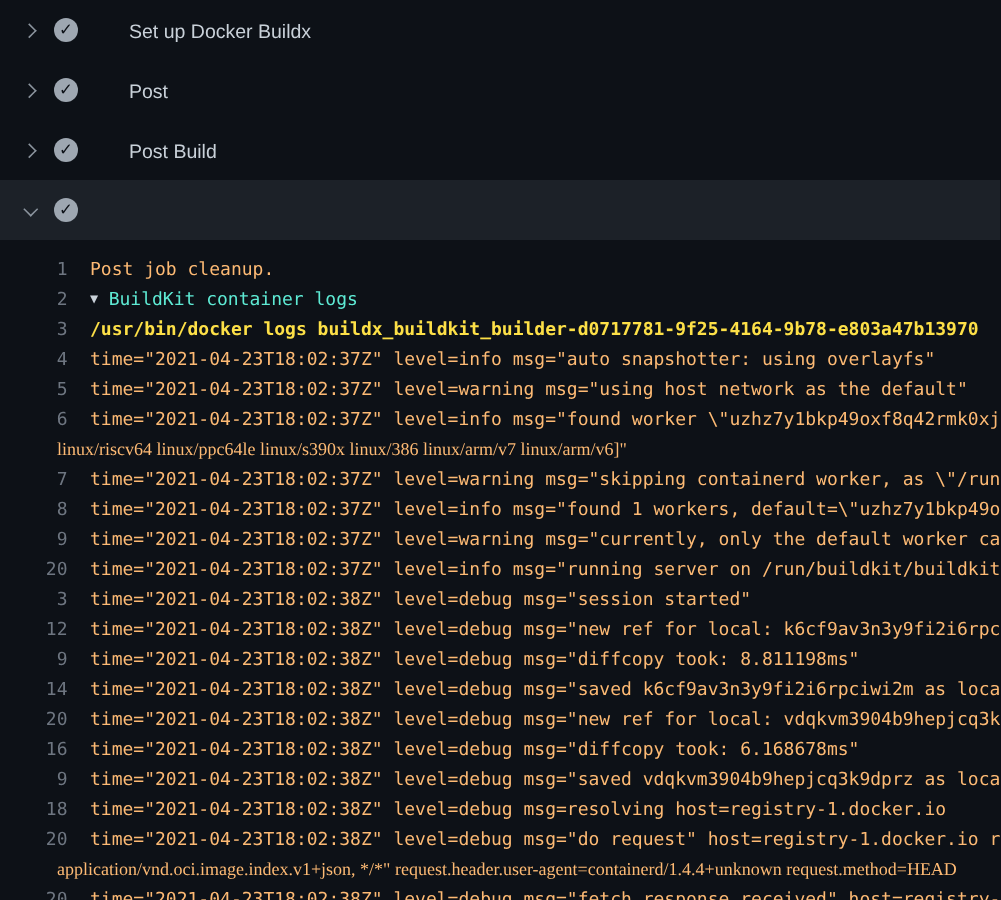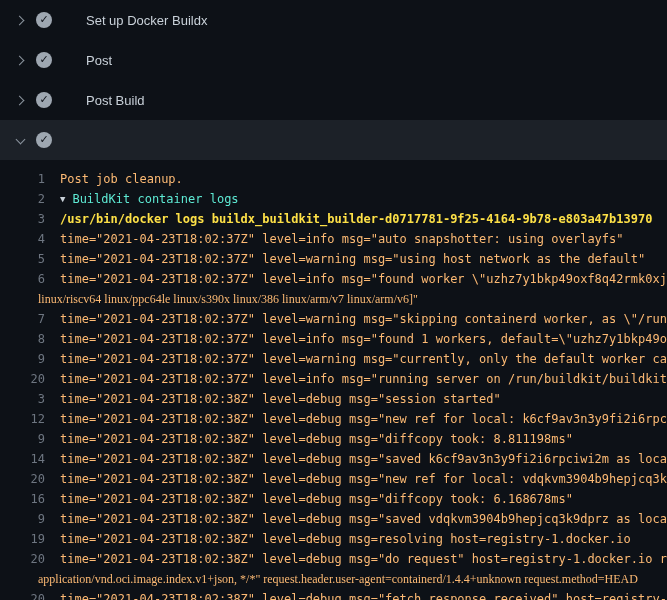--- a/index.html
+++ b/index.html
@@ -100,18 +100,18 @@
       <div class="log-row"><span class="ln">8</span><span class="lt t-plain">time="2021-04-23T18:02:37Z" level=info msg="found 1 workers, default=\"uzhz7y1bkp49oxf8q42rmk0xjq\""</span></div>
       <div class="log-row"><span class="ln">9</span><span class="lt t-plain">time="2021-04-23T18:02:37Z" level=warning msg="currently, only the default worker can be used."</span></div>
       <div class="log-row"><span class="ln">20</span><span class="lt t-plain">time="2021-04-23T18:02:37Z" level=info msg="running server on /run/buildkit/buildkitd.sock"</span></div>
       <div class="log-row"><span class="ln">3</span><span class="lt t-plain">time="2021-04-23T18:02:38Z" level=debug msg="session started"</span></div>
       <div class="log-row"><span class="ln">12</span><span class="lt t-plain">time="2021-04-23T18:02:38Z" level=debug msg="new ref for local: k6cf9av3n3y9fi2i6rpciwi2m"</span></div>
       <div class="log-row"><span class="ln">9</span><span class="lt t-plain">time="2021-04-23T18:02:38Z" level=debug msg="diffcopy took: 8.811198ms"</span></div>
       <div class="log-row"><span class="ln">14</span><span class="lt t-plain">time="2021-04-23T18:02:38Z" level=debug msg="saved k6cf9av3n3y9fi2i6rpciwi2m as local.sharedKey:context"</span></div>
       <div class="log-row"><span class="ln">20</span><span class="lt t-plain">time="2021-04-23T18:02:38Z" level=debug msg="new ref for local: vdqkvm3904b9hepjcq3k9dprz"</span></div>
       <div class="log-row"><span class="ln">16</span><span class="lt t-plain">time="2021-04-23T18:02:38Z" level=debug msg="diffcopy took: 6.168678ms"</span></div>
       <div class="log-row"><span class="ln">9</span><span class="lt t-plain">time="2021-04-23T18:02:38Z" level=debug msg="saved vdqkvm3904b9hepjcq3k9dprz as local.sharedKey:context"</span></div>
-      <div class="log-row"><span class="ln">19</span><span class="lt t-plain">time="2021-04-23T18:02:38Z" level=debug msg=resolving host=registry-1.docker.io</span></div>
+      <div class="log-row"><span class="ln">18</span><span class="lt t-plain">time="2021-04-23T18:02:38Z" level=debug msg=resolving host=registry-1.docker.io</span></div>
       <div class="log-row"><span class="ln">20</span><span class="lt t-plain">time="2021-04-23T18:02:38Z" level=debug msg="do request" host=registry-1.docker.io request.header.accept="application/vnd.docker.distribution.manifest.v2+json,</span></div>
       <div class="log-row cont"><span class="lt t-plain">application/vnd.oci.image.index.v1+json, */*" request.header.user-agent=containerd/1.4.4+unknown request.method=HEAD</span></div>
       <div class="log-row"><span class="ln">20</span><span class="lt t-plain">time="2021-04-23T18:02:38Z" level=debug msg="fetch response received" host=registry-1.docker.io</span></div>
     </div>
 </div>
 
 </body></html>

